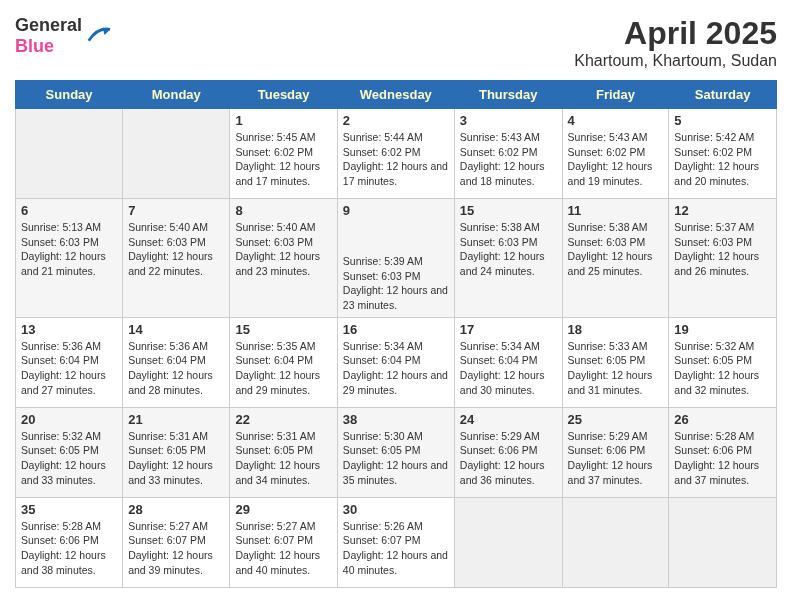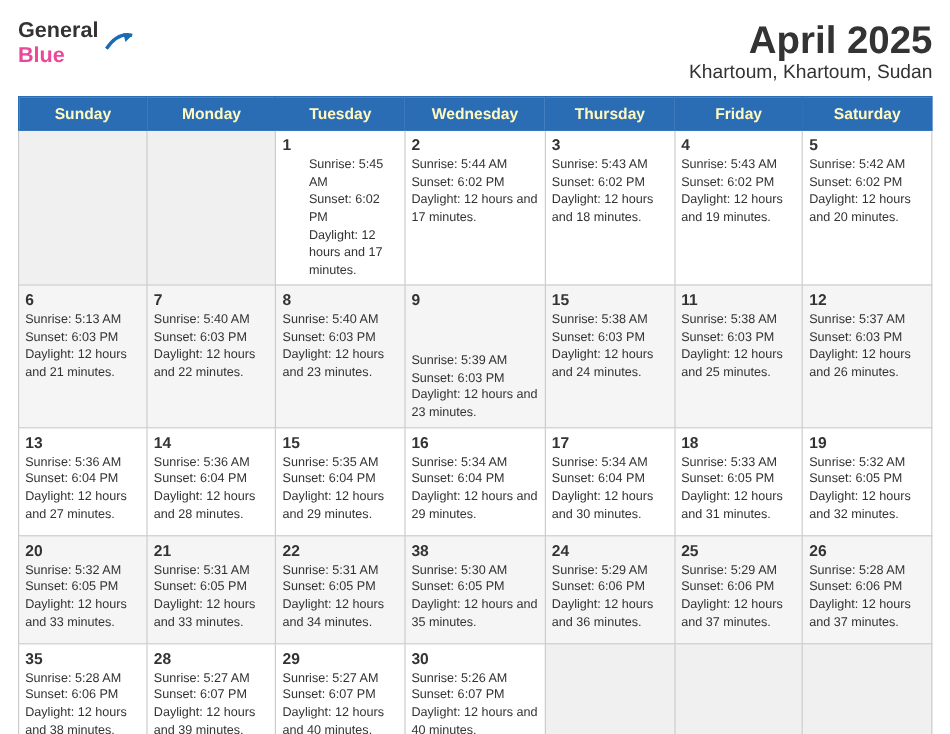--- a/index.html
+++ b/index.html
@@ -122,21 +122,21 @@
         <th>Friday</th>
         <th>Saturday</th>
       </tr>
   </thead>
   <tbody id="calendar-body">
   <tr>
         <td class="empty-cell"></td>
         <td class="empty-cell"></td>
         <td>
           <span class="day-num">1</span>
-          <div class="cell-text" style="white-space: pre-line; margin-left: 22px;">Sunrise: 5:45 AM
+          <div class="cell-text" style="white-space: pre-line;">Sunrise: 5:45 AM
 Sunset: 6:02 PM
 Daylight: 12 hours and 17 minutes.</div>
         </td>
         <td>
           <span class="day-num">2</span>
           <div class="cell-text" style="white-space: pre-line;">Sunrise: 5:44 AM
 Sunset: 6:02 PM
 Daylight: 12 hours and 17 minutes.</div>
         </td>
         <td>

